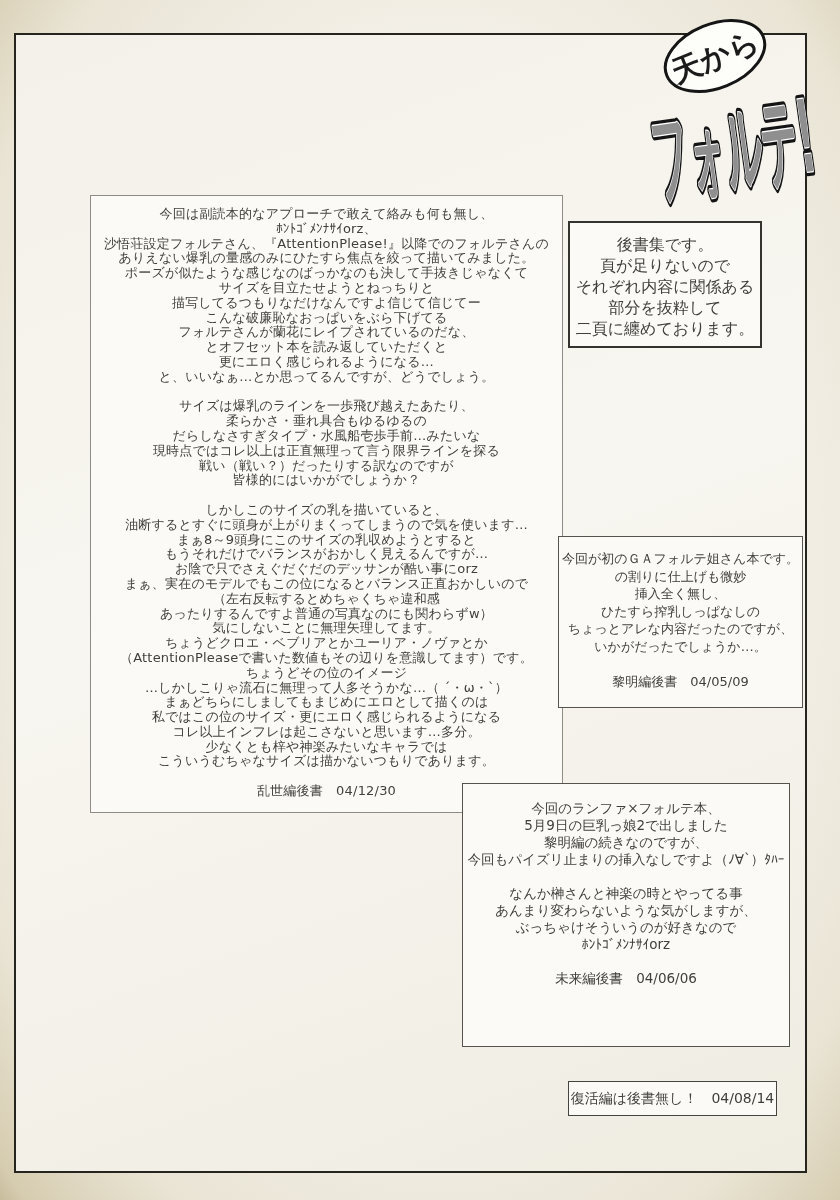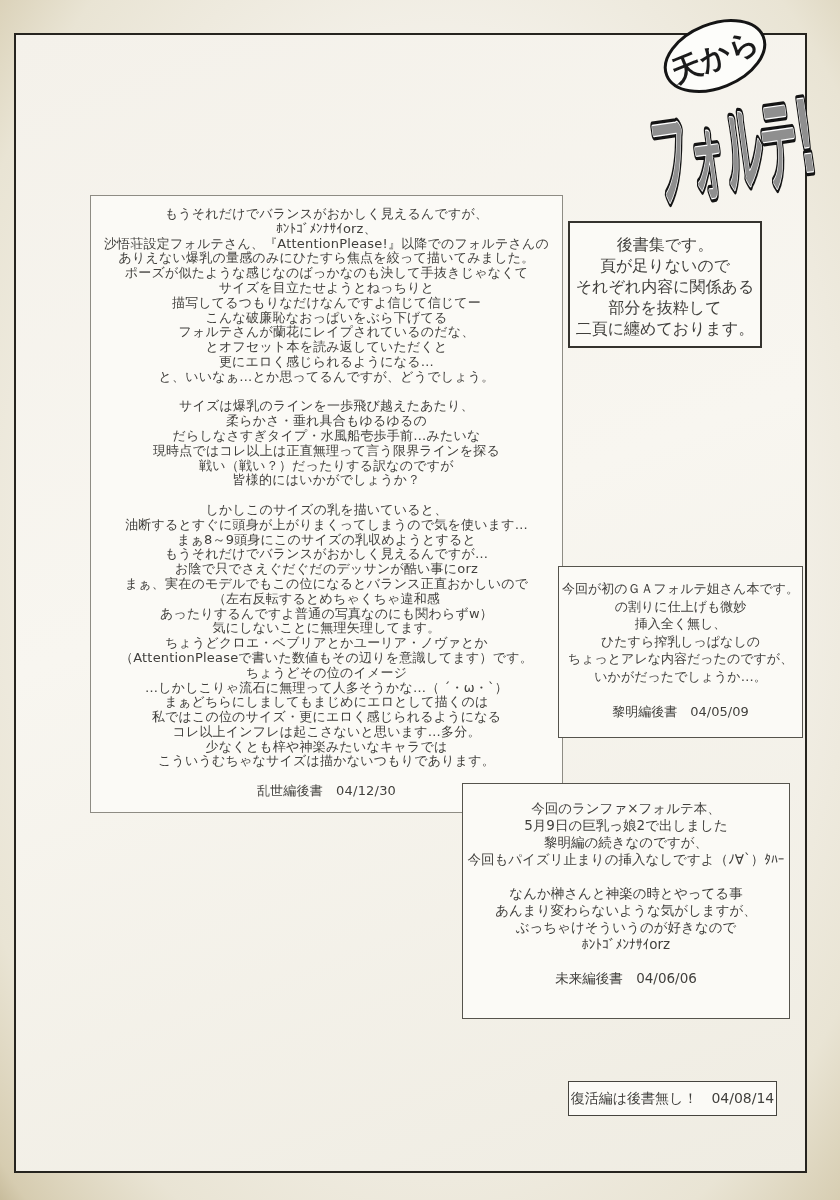--- a/index.html
+++ b/index.html
@@ -27,26 +27,26 @@
     left:90px; top:195px; width:473px; height:618px;
     border:1px solid #8e8c84; padding-top:11px;
     font-size:13px; line-height:14.8px; letter-spacing:0.2px; z-index:1;
   }
   .note-box {
     left:568px; top:221px; width:194px; height:127px;
     border:2px solid #35332e; padding-top:11px;
     font-size:16px; line-height:21px; z-index:2;
   }
   .reimei-box {
-    left:558px; top:566px; width:245px; height:172px;
+    left:558px; top:536px; width:245px; height:172px;
     border:1px solid #55534c; padding:13px 2px 0 2px;
     font-size:13px; line-height:17.5px; z-index:2;
   }
   .mirai-box {
-    left:462px; top:783px; width:328px; height:236px;
+    left:462px; top:783px; width:328px; height:264px;
     border:1px solid #55534c; padding-top:16px;
     font-size:13.5px; line-height:17px; z-index:3;
   }
   .fukkatsu-box {
     left:568px; top:1081px; width:209px; height:35px;
     border:1px solid #46443e; z-index:2;
     font-size:14px; line-height:32px;
   }
   .logo {
     position:absolute; left:626px; top:10px; width:210px; height:205px; z-index:5;
@@ -66,21 +66,21 @@
       <text x="24" y="172" font-size="100" font-weight="bold" font-family="DejaVu Sans, sans-serif" textLength="162" lengthAdjust="spacingAndGlyphs" fill="#8f8f8f" stroke="#ffffff" stroke-width="2.5" stroke-linejoin="round" paint-order="stroke">フォルテ!</text>
     </g>
 
     <g transform="rotate(-22 89 46)">
       <ellipse cx="89" cy="46" rx="52" ry="32" fill="#fdfdfa" stroke="#151515" stroke-width="3"></ellipse>
       <text x="89" y="57" text-anchor="middle" font-size="30" font-weight="bold" font-family="DejaVu Sans, sans-serif" fill="#1b1b1b">天から</text>
     </g>
   </svg>
 
   <div class="box main-box">
-      <div class="tline">もうそれだけでバランスがおかしく見えるんですが、</div>
+      <div class="tline">今回は副読本的なアプローチで敢えて絡みも何も無し、</div>
       <div class="tline">ﾎﾝﾄｺﾞﾒﾝﾅｻｲorz、</div>
       <div class="tline">沙悟荘設定フォルテさん、『AttentionPlease!』以降でのフォルテさんの</div>
       <div class="tline">ありえない爆乳の量感のみにひたすら焦点を絞って描いてみました。</div>
       <div class="tline">ポーズが似たような感じなのばっかなのも決して手抜きじゃなくて</div>
       <div class="tline">サイズを目立たせようとねっちりと</div>
       <div class="tline">描写してるつもりなだけなんですよ信じて信じてー</div>
       <div class="tline">こんな破廉恥なおっぱいをぶら下げてる</div>
       <div class="tline">フォルテさんが蘭花にレイプされているのだな、</div>
       <div class="tline">とオフセット本を読み返していただくと</div>
       <div class="tline">更にエロく感じられるようになる…</div>

